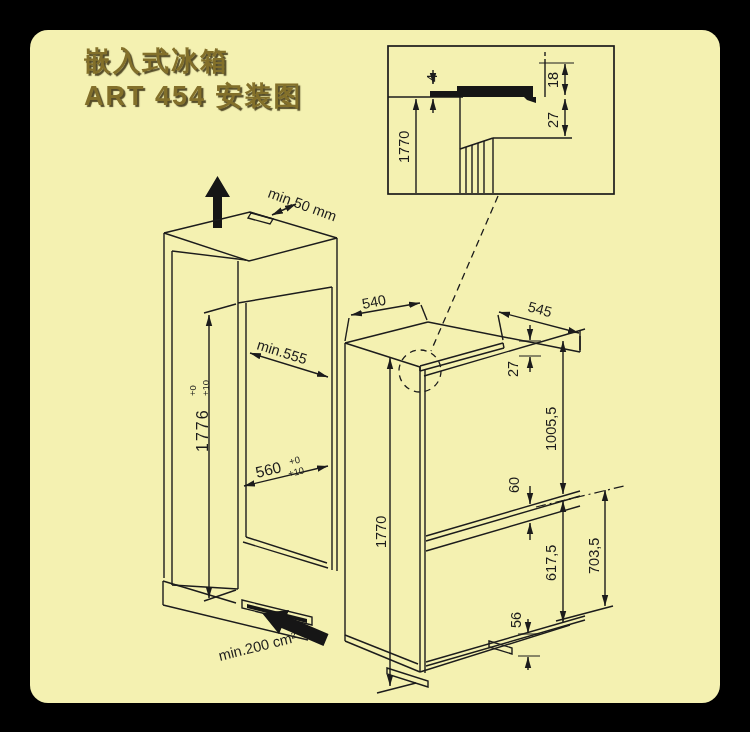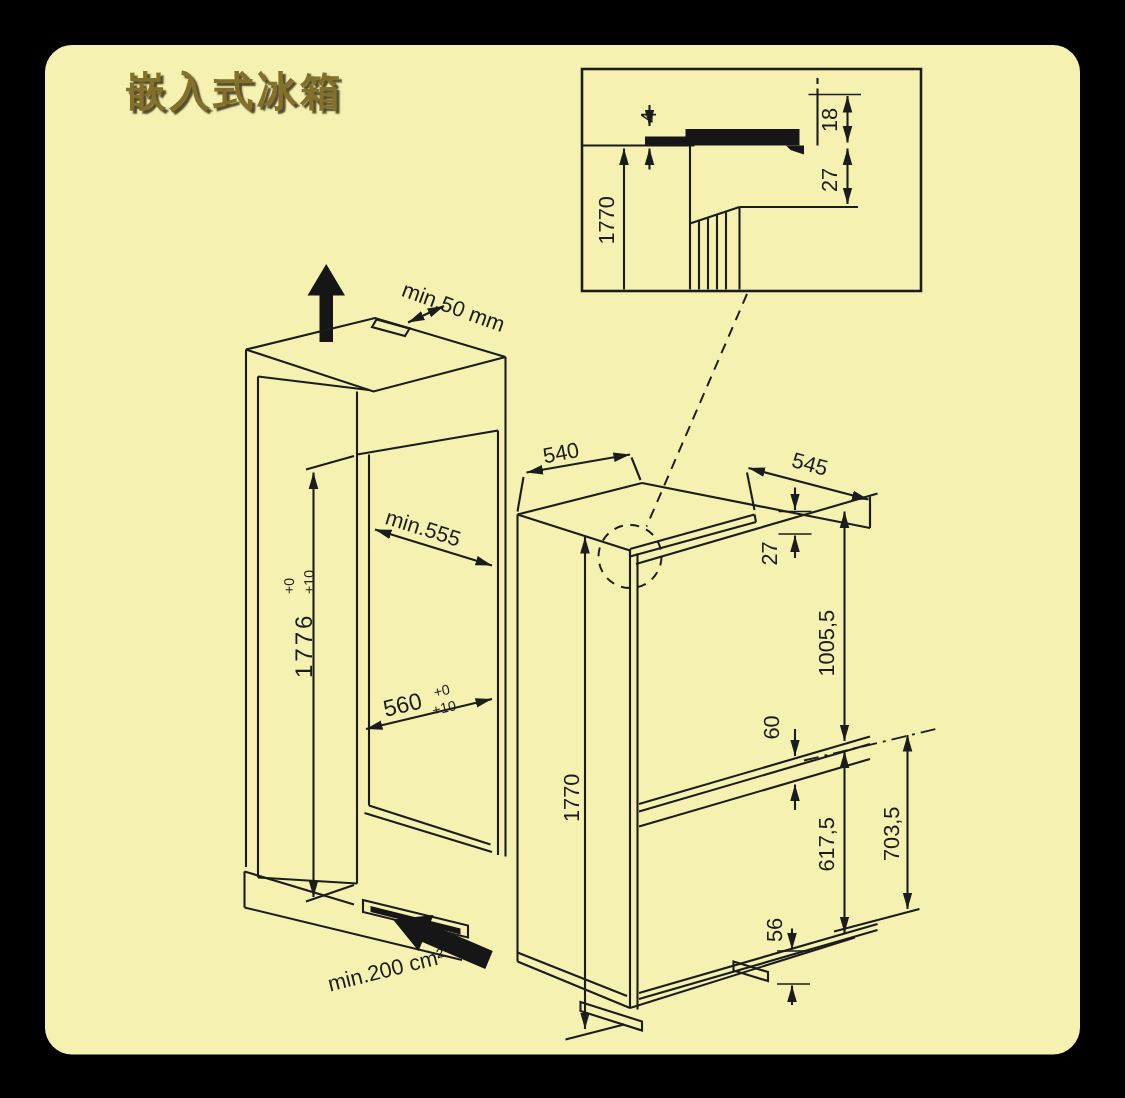--- a/index.html
+++ b/index.html
@@ -17,20 +17,21 @@
   .big{font-size:16px;letter-spacing:2px;}
 </style>
 </head>
 <body>
 
 <div id="stage">
   <div id="panel"></div>
 
   <div id="title">
     <span>嵌入式冰箱</span>
+    <span>ART 454 安装图</span>
   </div>
 
   <svg width="750" height="732" viewBox="0 0 750 732">
     <defs>
       <marker id="ahE" markerUnits="userSpaceOnUse" markerWidth="11" markerHeight="8" viewBox="0 0 11 8" refX="11" refY="4" orient="auto">
         <path d="M0,0.8 L11,4 L0,7.2 Z" fill="#1c1c1c"></path>
       </marker>
       <marker id="ahS" markerUnits="userSpaceOnUse" markerWidth="11" markerHeight="8" viewBox="0 0 11 8" refX="0" refY="4" orient="auto">
         <path d="M11,0.8 L0,4 L11,7.2 Z" fill="#1c1c1c"></path>
       </marker>

